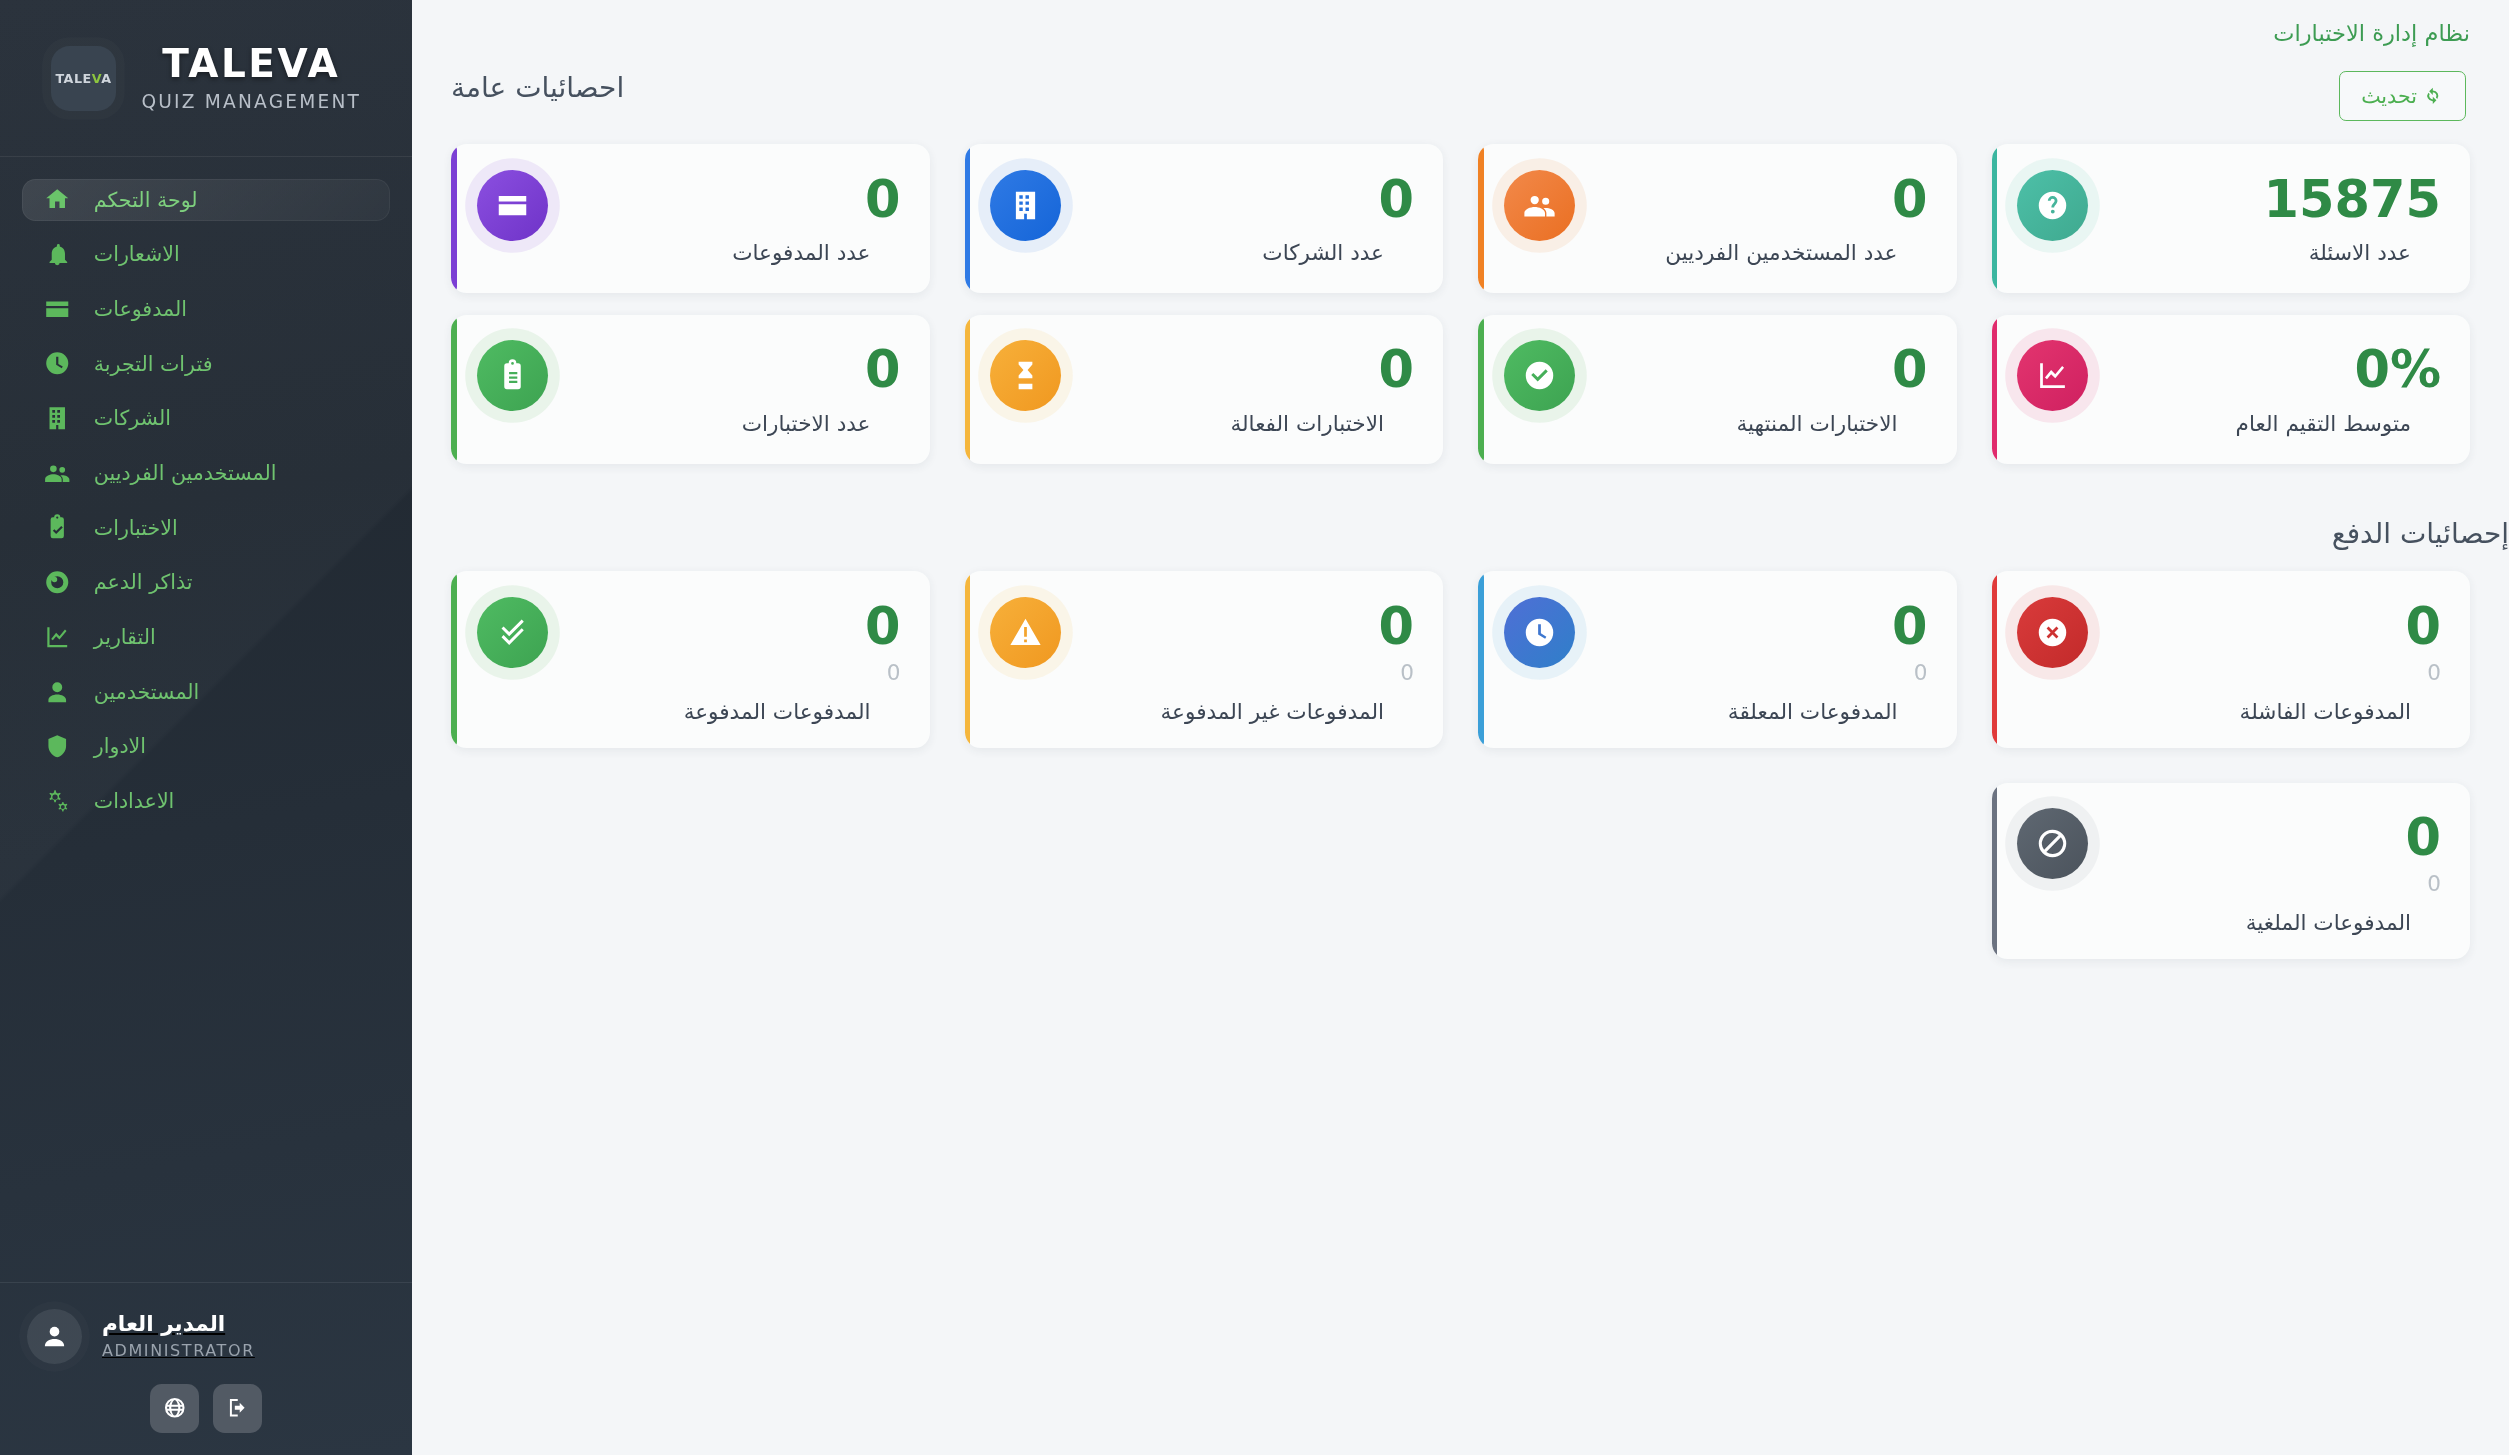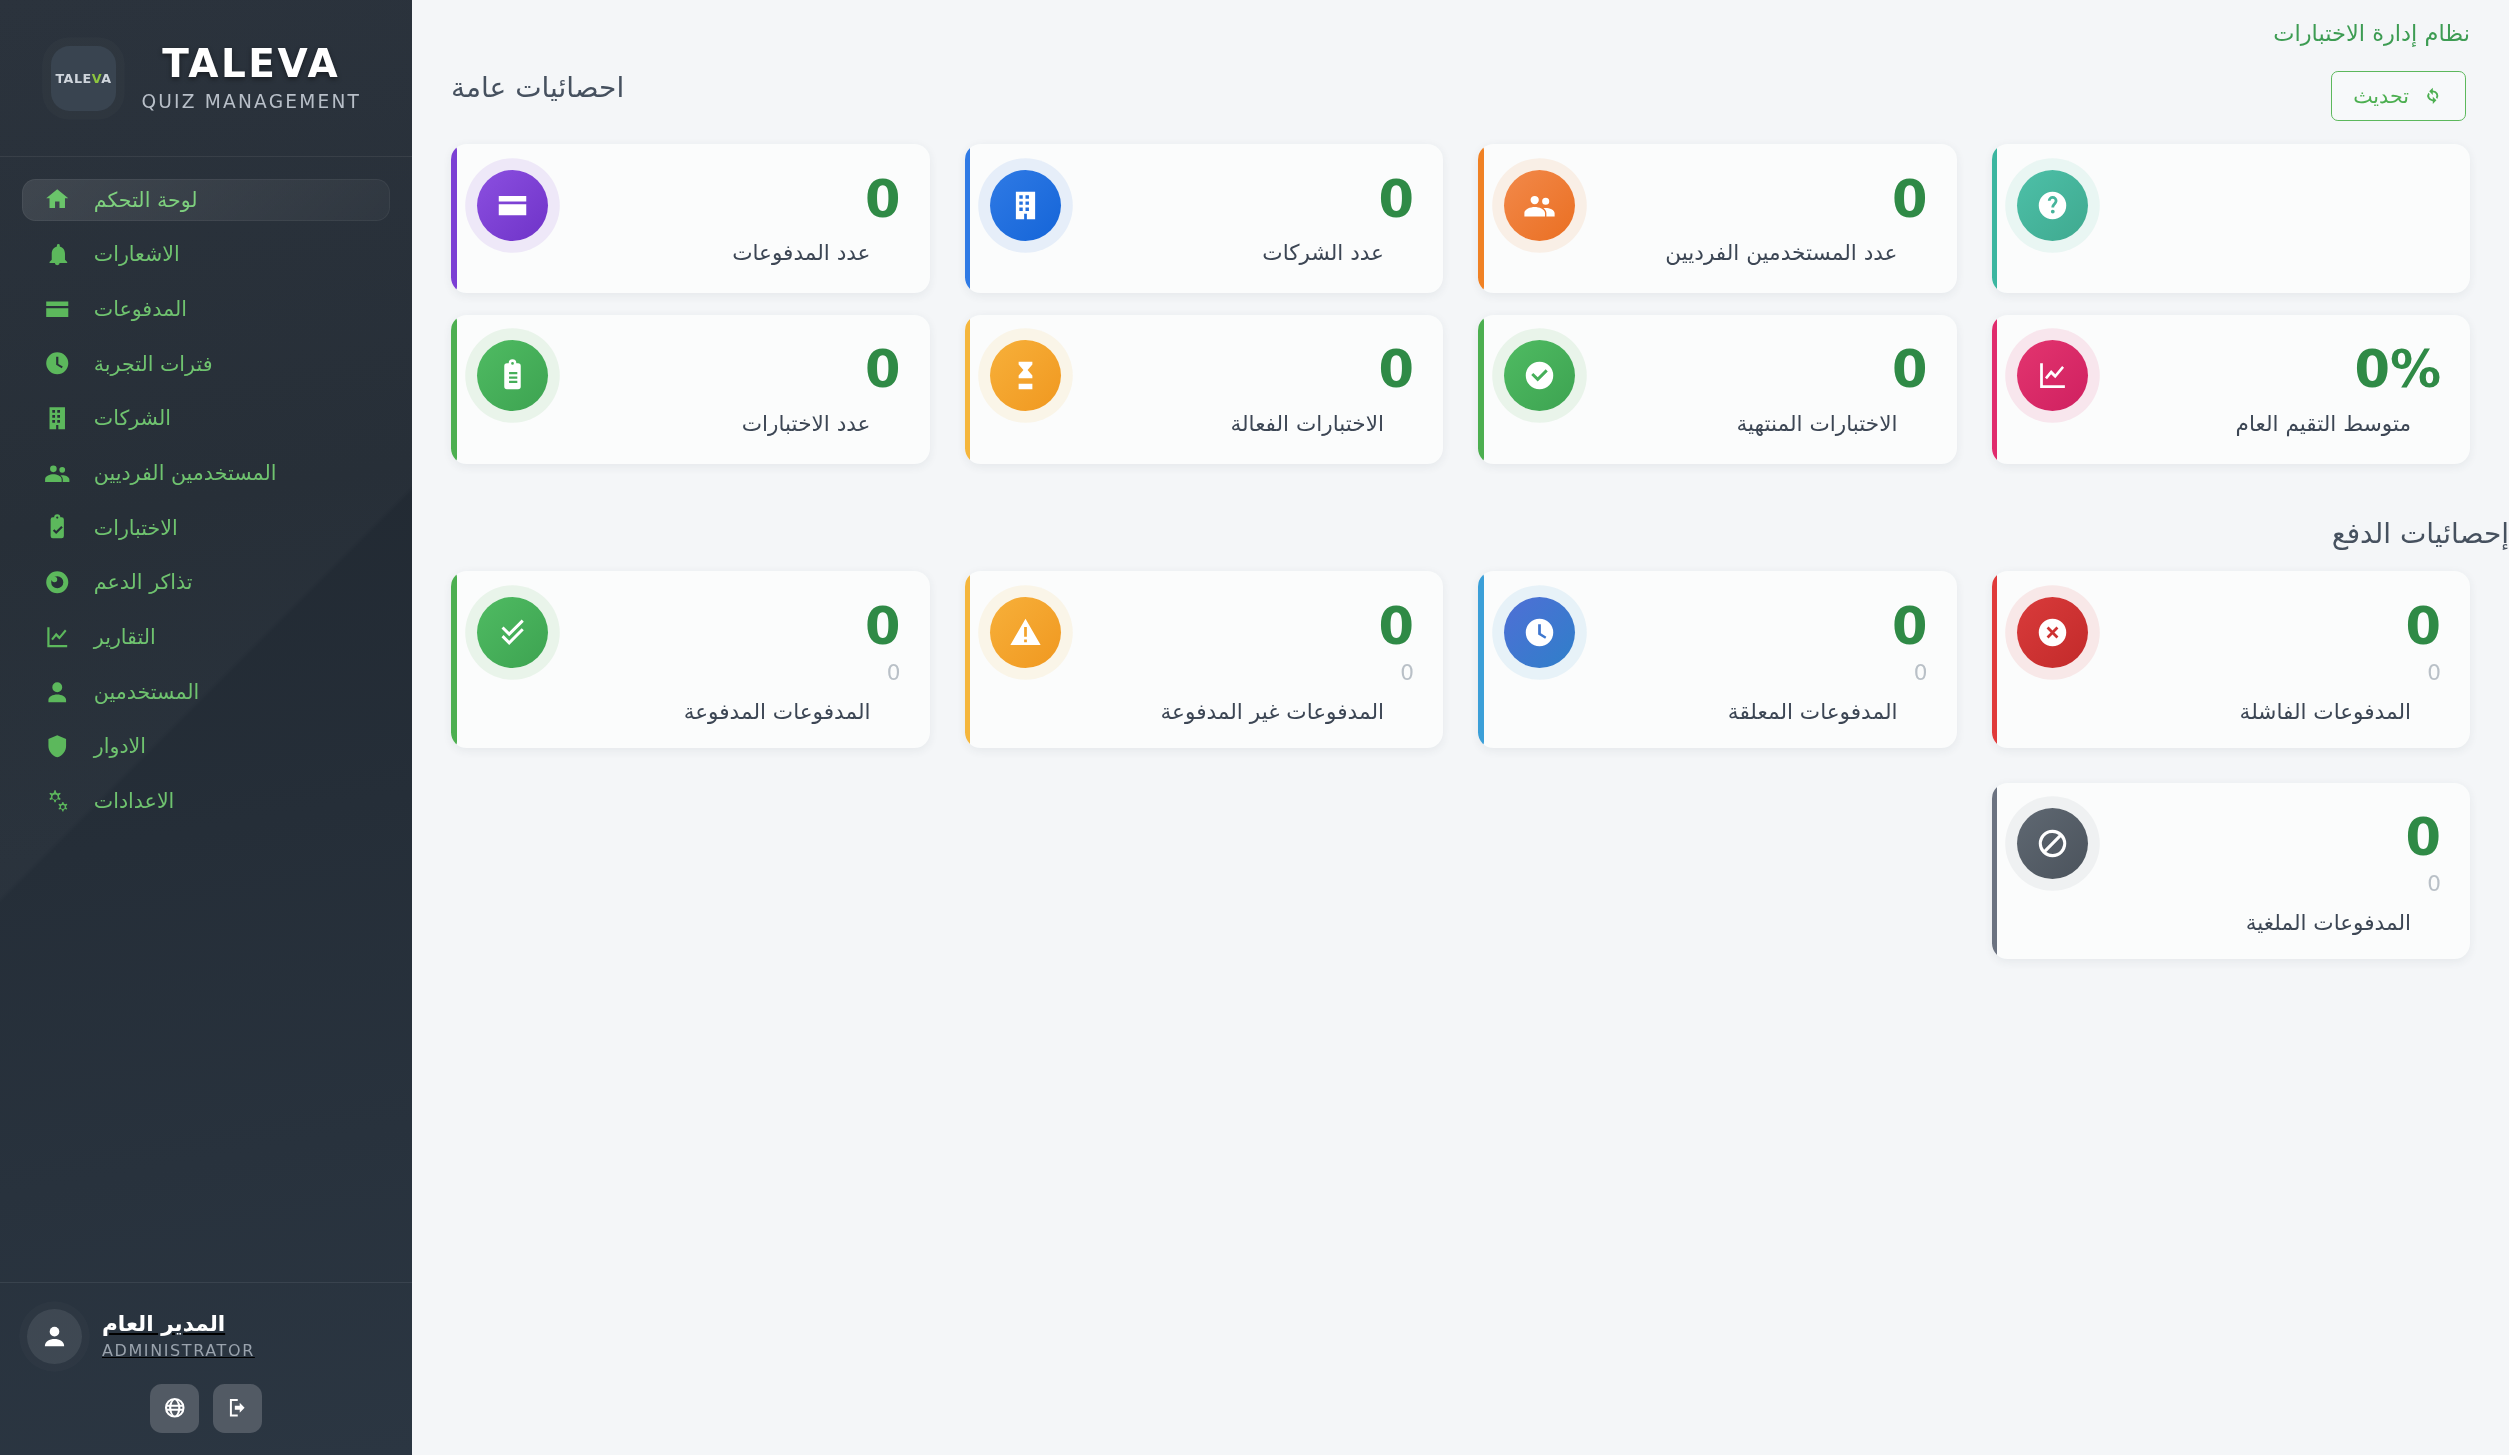--- a/index.html
+++ b/index.html
@@ -81,21 +81,21 @@
   }
   .ubtn svg { width:23.5px; height:23.5px; fill:#fff; }
 
   
   .main { flex:1 1 auto; height:1336px; padding: 0; position:relative; overflow:hidden; }
   .topbar { padding: 19.6px 39px 0 39px; }
   .sys-title { text-align:right; color:#3d9c53; font-size:22.5px; }
   .head-row { display:flex; align-items:flex-start; justify-content:space-between; margin-top: 25.5px; padding:0 3.9px 0 0;}
   .section-title { color:#46515f; font-size:28px; font-weight:400; }
   .refresh-btn {
-    display:inline-flex; align-items:center; gap:13px; flex-direction:row-reverse;
+    display:inline-flex; align-items:center; gap:5px; flex-direction:row-reverse;
     border:1.5px solid #5cb85c; color:#4caf50; background:#f7f9fa;
     border-radius:6.9px; padding:11.8px 21.6px; font-size:20.6px; cursor:pointer;
     margin-left: 0;
   }
   .refresh-btn svg { width:21.6px; height:21.6px; fill:#4caf50; }
 
   .grid {
     display:grid; grid-template-columns: repeat(4, 1fr);
     gap: 35px; padding: 0 39px; margin-top: 23.5px; direction: rtl;
   }
@@ -284,20 +284,24 @@
       </div>
     </div>
 
     <div class="grid" id="grid1">
         <div class="card" style="--accent: #3bb6a0; --icon-bg: linear-gradient(135deg,#4dc0a8,#3fa98f); --icon-glow: rgba(77,192,168,.10);">
           <div class="card-icon">
             <svg viewBox="0 0 24 24">
               <path d="M12 2a10 10 0 100 20 10 10 0 000-20zm.2 15.8a1.4 1.4 0 110-2.8 1.4 1.4 0 010 2.8zm2.1-6.4c-.8.8-1.1 1.2-1.1 2.1h-2c0-1.6.6-2.4 1.5-3.3.6-.6.9-1 .9-1.6a1.5 1.5 0 00-3 0H8.6a3.5 3.5 0 017 0c0 1.2-.6 1.9-1.3 2.8z"></path>
             </svg>
           </div>
+          <div class="card-body">
+            <div class="card-value">15875</div>
+            <div class="card-label">عدد الاسئلة</div>
+          </div>
         </div>
         <div class="card" style="--accent: #f08124; --icon-bg: linear-gradient(135deg,#f2894a,#ea6f22); --icon-glow: rgba(240,129,36,.10);">
           <div class="card-icon">
             <svg viewBox="0 0 24 24">
               <path d="M8.5 11a3 3 0 100-6 3 3 0 000 6zm8 .5a2.6 2.6 0 100-5.2 2.6 2.6 0 000 5.2zM8.5 13C5.5 13 1 14.5 1 17.5V20h15v-2.5C16 14.5 11.5 13 8.5 13zm8 .8c-.5 0-1 .05-1.6.15 1.4 1 2.1 2.3 2.1 3.55V20h6v-2.3c0-2.6-3.8-3.9-6.5-3.9z"></path>
             </svg>
           </div>
           <div class="card-body">
             <div class="card-value">0</div>
             <div class="card-label">عدد المستخدمين الفرديين</div>

